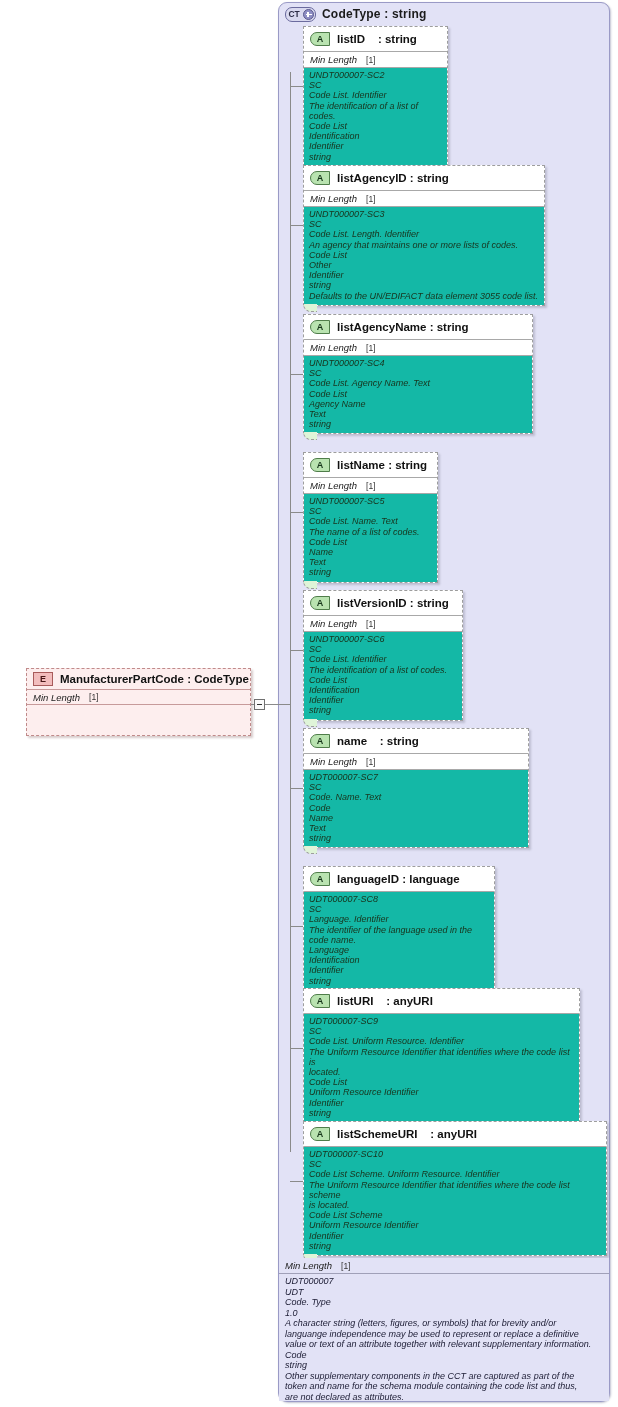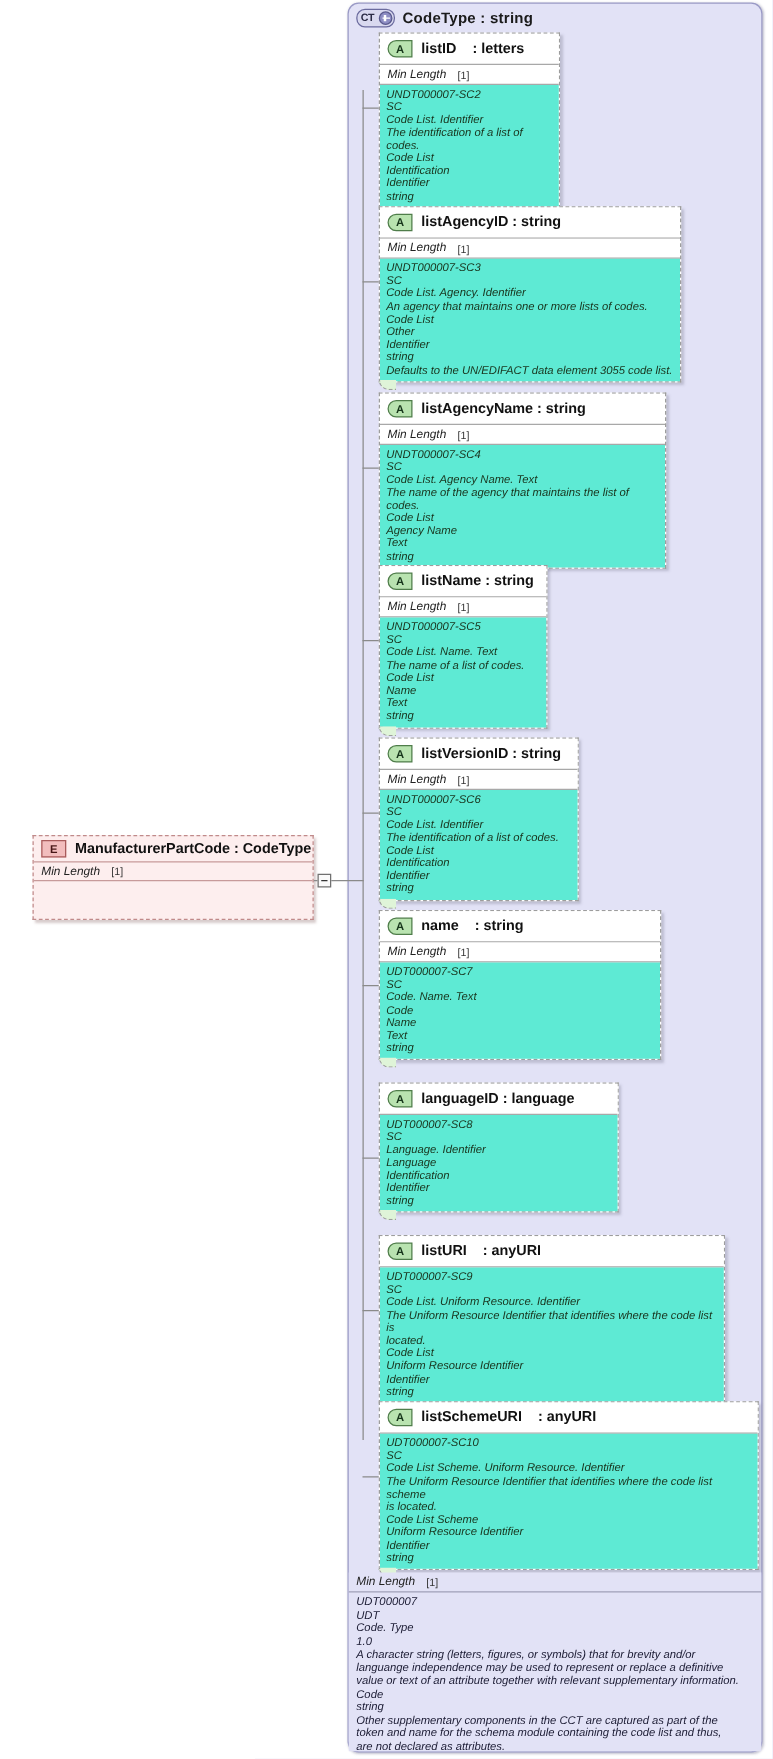--- a/index.html
+++ b/index.html
@@ -92,21 +92,21 @@
   .attr .minrow{
     height:16px;display:flex;align-items:center;
     padding-left:6px;box-sizing:border-box;
     background:#ffffff;
     border-bottom:1px solid #a8a8a8;
   }
   .attr .minrow .lbl{font-size:9.5px;font-style:italic;color:#222;}
   .attr .minrow .card{font-size:8.5px;color:#333;margin-left:9px;}
 
   .attr .body{
-    background:#5eead4;
+    background:#14b8a6;
     padding:2px 5px 4px 5px;
     box-sizing:border-box;
   }
   .attr .body div{
     font-size:9px;font-style:italic;color:#18331c;
     line-height:10.2px;white-space:pre-wrap;
   }
   
   .attr .notch{
     position:absolute;left:-1px;bottom:-7px;
@@ -188,21 +188,21 @@
   </div>
 
   <div class="vline" style="left:290px;top:72px;height:1080px;"></div>
 
   <div id="attr-host">
       <div class="attr" style="left: 303px; top: 26px; width: 145px;">
         <div class="hdr">
           <span class="a-icon">
             <span>A</span>
           </span>
-          <span class="nm">listID  : letters</span>
+          <span class="nm">listID  : string</span>
         </div>
         <div class="minrow">
           <span class="lbl">Min Length</span>
           <span class="card">[1]</span>
         </div>
         <div class="body">
           <div>UNDT000007-SC2</div>
           <div>SC</div>
           <div>Code List. Identifier</div>
           <div>The identification of a list of codes.</div>
@@ -220,21 +220,21 @@
           </span>
           <span class="nm">listAgencyID : string</span>
         </div>
         <div class="minrow">
           <span class="lbl">Min Length</span>
           <span class="card">[1]</span>
         </div>
         <div class="body">
           <div>UNDT000007-SC3</div>
           <div>SC</div>
-          <div>Code List. Agency. Identifier</div>
+          <div>Code List. Length. Identifier</div>
           <div>An agency that maintains one or more lists of codes.</div>
           <div>Code List</div>
           <div>Other</div>
           <div>Identifier</div>
           <div>string</div>
           <div>Defaults to the UN/EDIFACT data element 3055 code list.</div>
         </div>
         <div class="notch"></div>
       </div>
       <div class="attr" style="left: 303px; top: 314px; width: 230px;">
@@ -245,21 +245,20 @@
           <span class="nm">listAgencyName : string</span>
         </div>
         <div class="minrow">
           <span class="lbl">Min Length</span>
           <span class="card">[1]</span>
         </div>
         <div class="body">
           <div>UNDT000007-SC4</div>
           <div>SC</div>
           <div>Code List. Agency Name. Text</div>
-          <div>The name of the agency that maintains the list of codes.</div>
           <div>Code List</div>
           <div>Agency Name</div>
           <div>Text</div>
           <div>string</div>
         </div>
         <div class="notch"></div>
       </div>
       <div class="attr" style="left: 303px; top: 452px; width: 135px;">
         <div class="hdr">
           <span class="a-icon">
@@ -332,20 +331,21 @@
         <div class="hdr">
           <span class="a-icon">
             <span>A</span>
           </span>
           <span class="nm">languageID : language</span>
         </div>
         <div class="body">
           <div>UDT000007-SC8</div>
           <div>SC</div>
           <div>Language. Identifier</div>
+          <div>The identifier of the language used in the code name.</div>
           <div>Language</div>
           <div>Identification</div>
           <div>Identifier</div>
           <div>string</div>
         </div>
         <div class="notch"></div>
       </div>
       <div class="attr" style="left: 303px; top: 988px; width: 277px;">
         <div class="hdr">
           <span class="a-icon">

